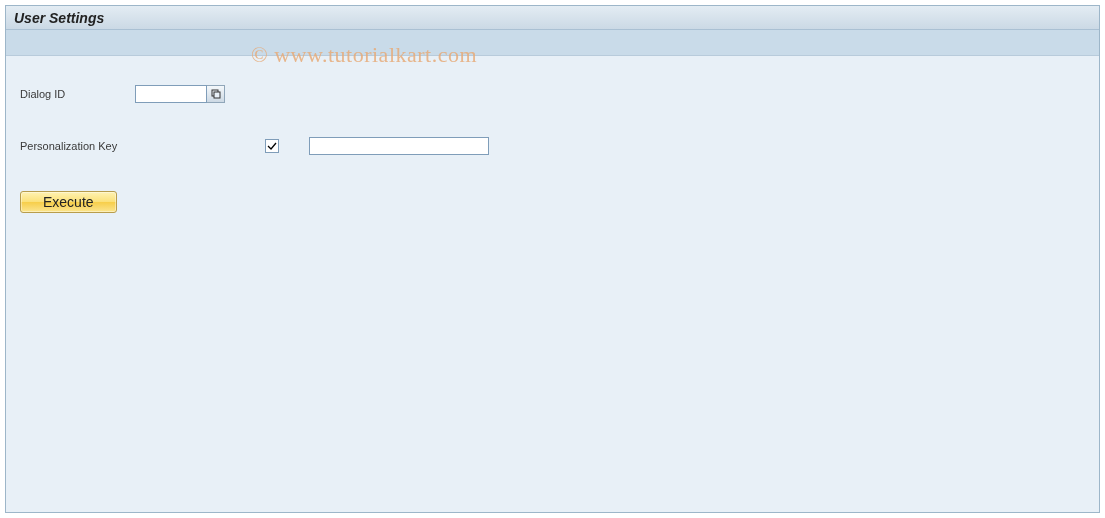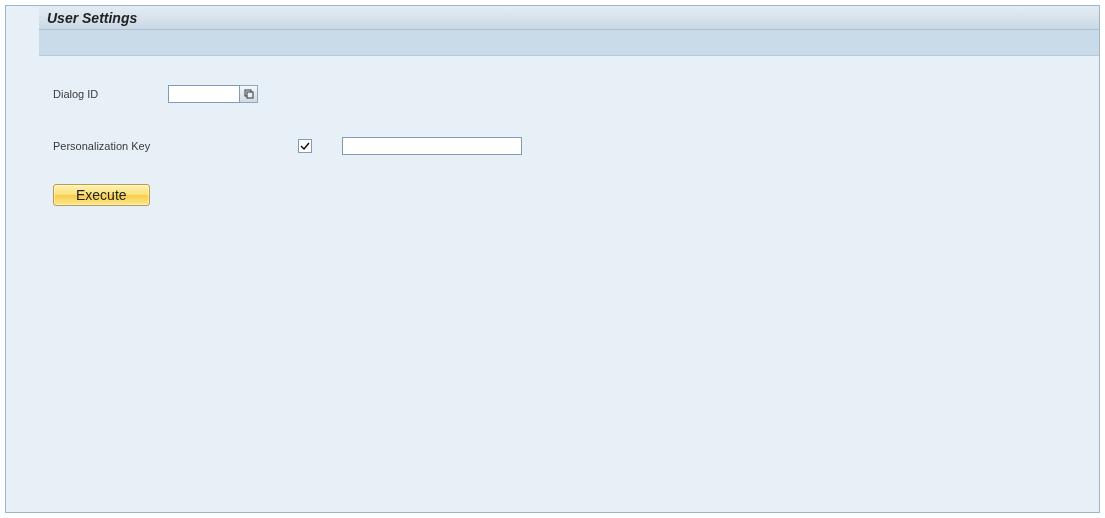--- a/index.html
+++ b/index.html
@@ -16,21 +16,20 @@
       position: relative;
     }
     .window {
       position: absolute;
       top: 5px;
       left: 5px;
       right: 5px;
       bottom: 5px;
       border: 1px solid #9db6c9;
       background: #e8f0f7;
-      padding-left: 33px;
     }
     .title-bar {
       height: 24px;
       background: linear-gradient(to bottom, #e3ecf3 0%, #cbd9e5 100%);
       border-bottom: 1px solid #aac0d3;
       display: flex;
       align-items: center;
       padding-left: 8px;
     }
     .title-text {
@@ -51,21 +50,21 @@
       height: calc(100% - 50px);
       border-radius: 17px;
     }
     .field-row {
       display: flex;
       align-items: center;
       margin-bottom: 32px;
       height: 20px;
     }
     .field-row.second {
-       margin-bottom: 28px;
+       margin-bottom: 35px;
        gap: 26px;
     }
     .field-label {
       color: #3a3a3a;
       font-size: 11px;
       min-width: 115px;
     }
     .input-group {
       display: flex;
       align-items: center;
@@ -167,13 +166,14 @@
           </svg>
         </span>
       </div>
       <input type="text" class="text-input pers-key-input" value="" style="">
     </div>
 
     <button class="execute-btn">Execute</button>
 
   </div>
 
+  <div class="watermark">© www.tutorialkart.com</div>
 </div>
 
 </body></html>

